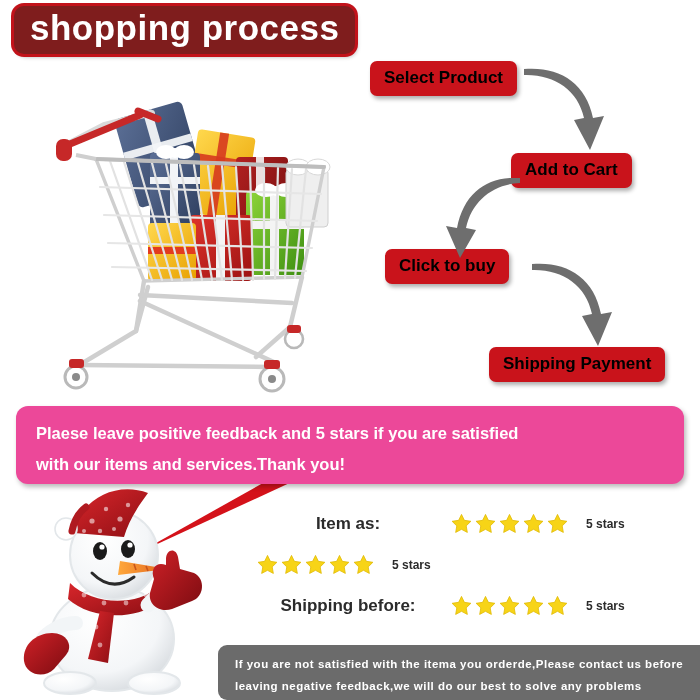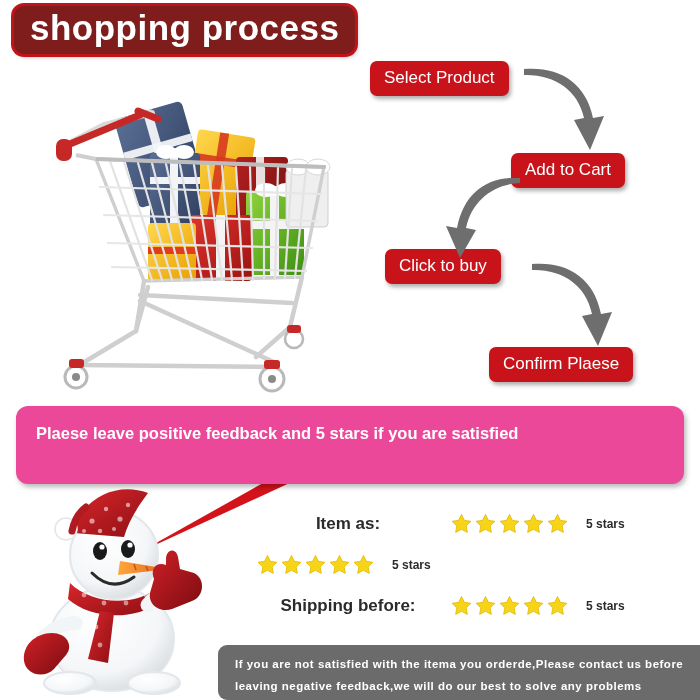--- a/index.html
+++ b/index.html
@@ -32,23 +32,23 @@
     font-weight: bold;
     letter-spacing: 0.5px;
     line-height: 1.05;
     white-space: nowrap;
   }
 
   
   .flow-box {
     position: absolute;
     background: #C9131B;
-    color: #ffffff;
+    color: #000000;
     font-size: 17px;
-    font-weight: normal;
+    font-weight: bold;
     border-radius: 7px;
     padding: 7px 14px 8px 14px;
     white-space: nowrap;
     box-shadow: 2px 3px 4px rgba(0,0,0,0.32);
     text-align: left;
   }
   #box-select   { left: 370px; top: 61px; }
   #box-cart     { left: 511px; top: 153px; }
   #box-click    { left: 385px; top: 249px; }
   #box-confirm  { left: 489px; top: 347px; }
@@ -309,41 +309,42 @@
       <circle cx="232" cy="284" r="4" fill="#8a8a8a"></circle>
       <rect x="224" y="265" width="16" height="9" rx="3" fill="#c62828"></rect>
       <circle cx="254" cy="244" r="9" fill="#ffffff" stroke="#b9b9b9" stroke-width="2.6"></circle>
       <rect x="247" y="230" width="14" height="8" rx="3" fill="#c62828"></rect>
     </g>
   </svg>
 
   <div class="flow-box" id="box-select">Select Product</div>
   <div class="flow-box" id="box-click">Click to buy</div>
   <div class="flow-box" id="box-cart">Add to Cart</div>
-  <div class="flow-box" id="box-confirm">Confirm Plaese</div>
+  <div class="flow-box" id="box-confirm">Shipping Payment</div>
 
   <svg class="flow-arrow" style="left:520px; top:66px;" width="110" height="92" viewBox="0 0 110 92">
     <path d="M4 9 C34 8 58 24 64 52 L54 54 L70 84 L84 50 L73 52 C66 16 38 0 4 3 Z" fill="#6E6E6E"></path>
   </svg>
 
   <svg class="flow-arrow" style="left:428px; top:178px;" width="100" height="84" viewBox="0 0 100 84">
     <path d="M92 5 C66 6 44 22 38 50 L48 52 L32 80 L18 48 L29 50 C36 14 60 -2 92 0 Z" fill="#6E6E6E"></path>
   </svg>
 
   <svg class="flow-arrow" style="left:528px; top:262px;" width="106" height="90" viewBox="0 0 106 90">
     <path d="M4 8 C34 7 58 23 64 52 L54 54 L70 84 L84 50 L73 52 C66 15 38 -1 4 2 Z" fill="#6E6E6E"></path>
   </svg>
 
   <svg id="bubble-tail" viewBox="0 0 200 80">
     <path d="M172 0 L196 2 L40 74 Z" fill="#D4121A"></path>
   </svg>
 
   <div id="feedback-bubble">
     <div id="feedback-text">
       <div>Plaese leave positive feedback and 5 stars if you are satisfied</div>
+      <div>with our items and services.Thank you!</div>
     </div>
   </div>
 
   <svg id="snowman" viewBox="0 0 230 210">
     <defs>
       <radialGradient id="gSnow" cx="38%" cy="32%" r="72%">
         <stop offset="0%" stop-color="#ffffff"></stop>
         <stop offset="70%" stop-color="#f4f6f8"></stop>
         <stop offset="100%" stop-color="#d9dde1"></stop>
       </radialGradient>

